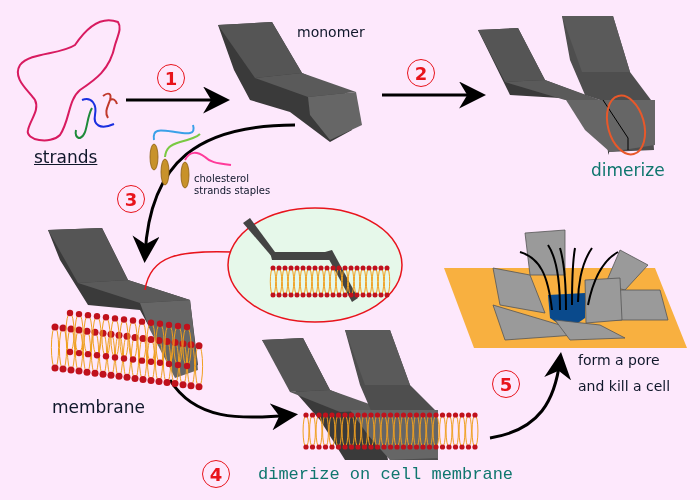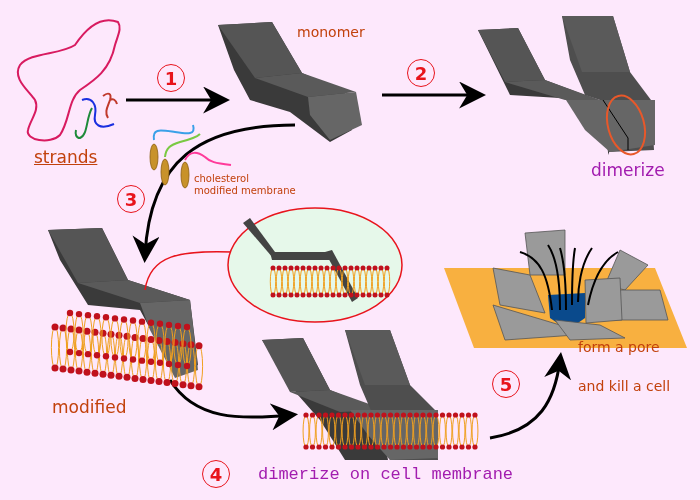--- a/index.html
+++ b/index.html
@@ -3,23 +3,23 @@
   <meta charset="utf-8">
   <style>
     html, body { margin: 0; padding: 0; }
     body {
       width: 700px; height: 500px; overflow: hidden;
       background: #fde8fc;
       font-family: "DejaVu Sans", sans-serif;
       position: relative;
     }
     #stage { position: absolute; left: 0; top: 0; width: 700px; height: 500px; }
-    .lbl { position: absolute; font-size: 14px; color: #c2410c; line-height: 15px; white-space: nowrap; }
+    .lbl { position: absolute; font-size: 14px; color: #0f172a; line-height: 15px; white-space: nowrap; }
     .lbl.big { font-size: 17px; }
-    .lbl.orange { color: #a21caf; }
+    .lbl.orange { color: #0f766e; }
     .lbl.small { font-size: 10px; line-height: 13px; }
     .step {
       position: absolute; width: 28px; height: 28px; border-radius: 50%;
       border: 1.5px solid #e8141c; color: #e8141c; font-weight: bold;
       font-size: 18px; text-align: center; line-height: 28px; box-sizing: border-box;
       background: transparent;
     }
   </style>
 </head>
 <body>
@@ -360,23 +360,23 @@
       <path d="M592,248 C580,265 578,290 578,302"></path>
       <path d="M618,252 C600,262 592,285 588,305"></path>
     </g>
   </g>
 </svg>
 
 <div class="lbl big" style="left:34px;top:150px;text-decoration:underline;">strands</div>
 <div class="lbl" style="left:297px;top:25px;">monomer</div>
 <div class="lbl big orange" style="left:591px;top:163px;">dimerize</div>
 <div class="lbl small" style="left:194px;top:172px;">cholesterol</div>
-<div class="lbl small" style="left:194px;top:184px;">modified membrane</div>
-<div class="lbl big" style="left:52px;top:400px;">modified</div>
+<div class="lbl small" style="left:194px;top:184px;">strands staples</div>
+<div class="lbl big" style="left:52px;top:400px;">membrane</div>
 <div class="lbl big orange" style="left:258px;top:467px;font-family:Liberation Mono, monospace;">dimerize on cell membrane</div>
-<div class="lbl" style="left:578px;top:340px;">form a pore</div>
+<div class="lbl" style="left:578px;top:353px;">form a pore</div>
 <div class="lbl" style="left:578px;top:379px;">and kill a cell</div>
 
 <div class="step" style="left:157px;top:64px;">1</div>
 <div class="step" style="left:407px;top:59px;">2</div>
 <div class="step" style="left:117px;top:185px;">3</div>
 <div class="step" style="left:202px;top:460px;">4</div>
 <div class="step" style="left:492px;top:370px;">5</div>
 
 </body></html>

